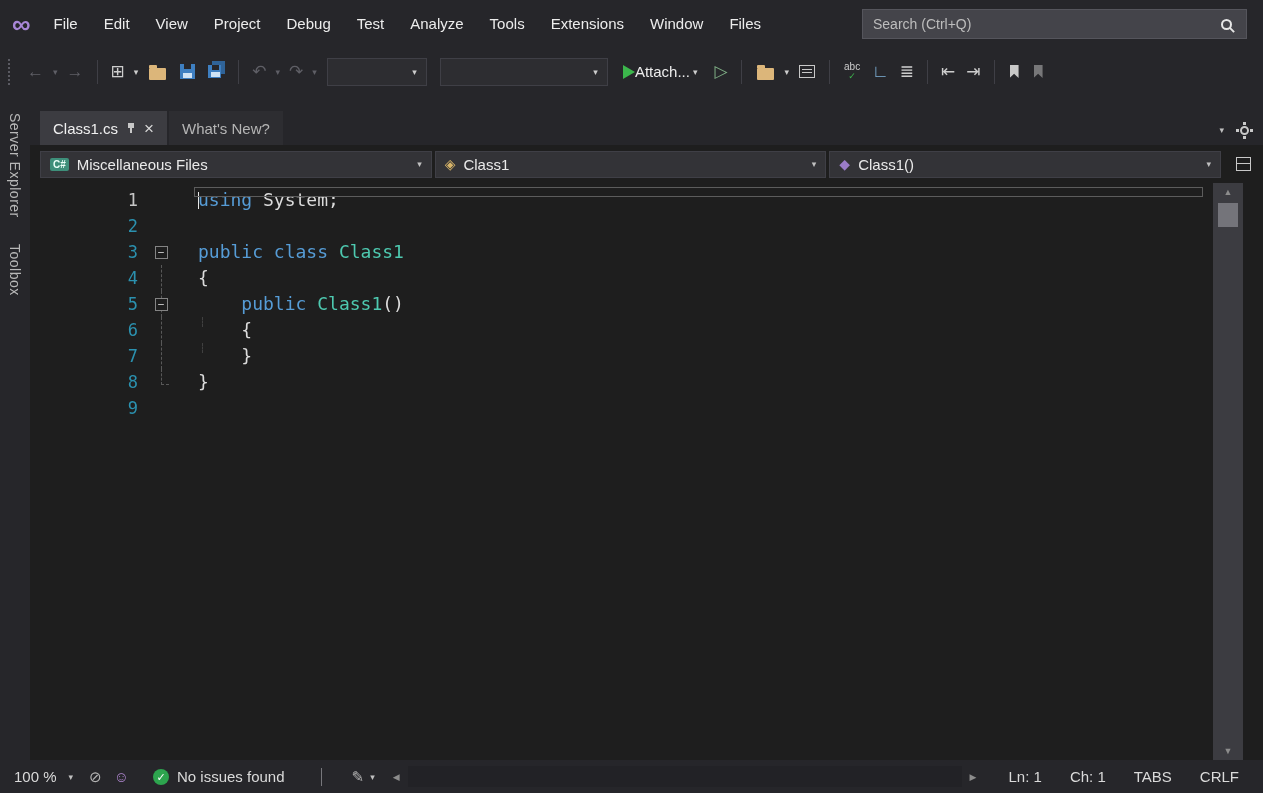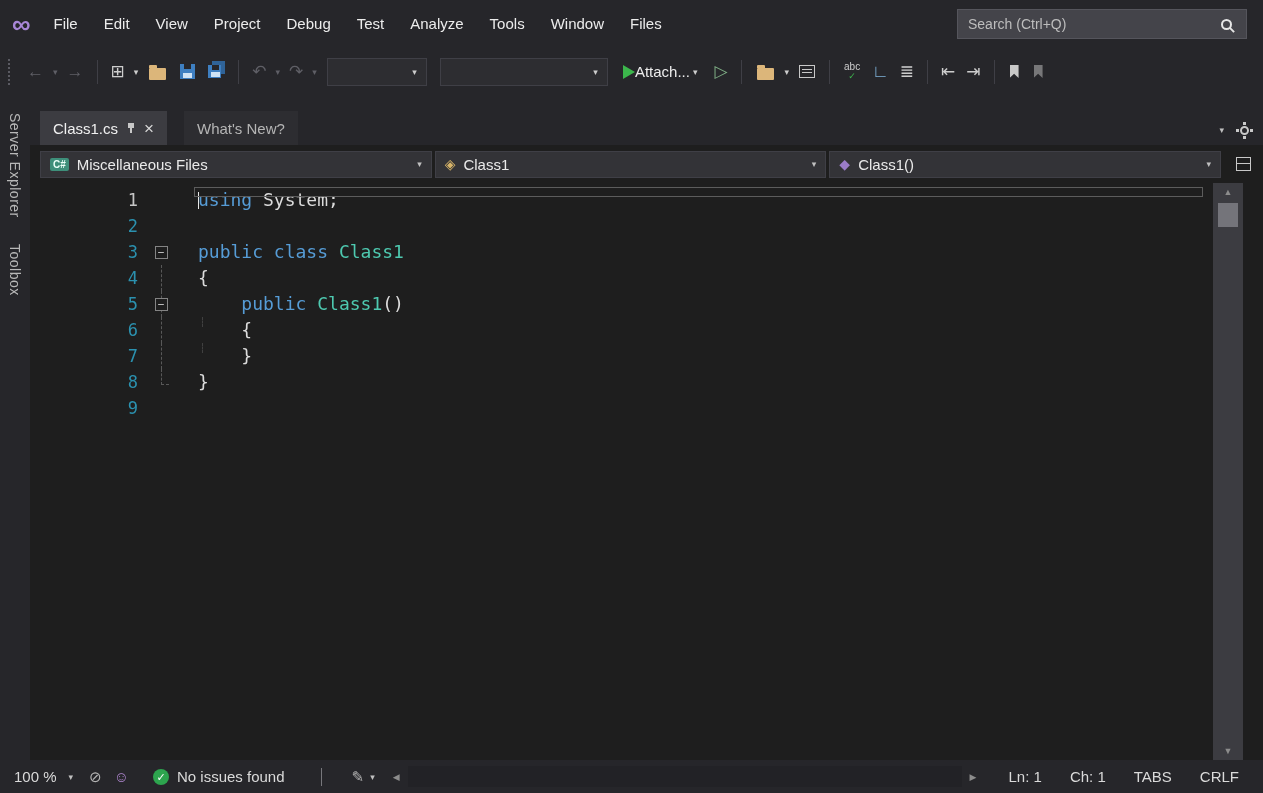--- a/index.html
+++ b/index.html
@@ -5,21 +5,21 @@
   *{margin:0;padding:0;box-sizing:border-box}
   html,body{width:1263px;height:793px;overflow:hidden;background:#1e1e1e;
     font-family:"Liberation Sans",sans-serif;color:#ddd;-webkit-user-select:none;user-select:none}
   .vs{display:flex;flex-direction:column;width:100%;height:100%}
 
   
   .menubar{flex:0 0 48px;background:#26262a;display:flex;align-items:center;padding:0 16px 0 10px}
   .vs-logo{font-size:26px;color:#a886d6;font-weight:bold;margin:0 10px 0 2px;line-height:1}
   .menus{display:flex;align-items:flex-start}
   .menu-item{padding:0 13px;font-size:15px;color:#ececec;cursor:default;line-height:48px}
-  .searchbox{margin-left:auto;width:290px;height:30px;background:#44444a;border:1px solid #55555c;
+  .searchbox{margin-left:auto;width:385px;height:30px;background:#44444a;border:1px solid #55555c;
     display:flex;align-items:center}
   .searchbox input{flex:1;background:transparent;border:0;outline:0;color:#e0e0e0;font-size:14px;
     padding:0 10px;font-family:"Liberation Sans",sans-serif}
   .searchbox input::placeholder{color:#bdbdbd}
   .icon-magnifier{width:11px;height:11px;border:2px solid #e6e6e6;border-radius:50%;position:relative;margin-right:14px}
   .icon-magnifier::after{content:"";position:absolute;width:2px;height:6px;background:#e6e6e6;
     transform:rotate(-45deg);left:8px;top:6px}
 
   
   .toolbar{flex:0 0 47px;background:#26262a;display:flex;align-items:center;padding:0 6px;gap:1px}
@@ -53,21 +53,21 @@
 
   
   .body-row{flex:1;display:flex;min-height:0}
   .side-strip{flex:0 0 30px;background:#26262a;display:flex;flex-direction:column;align-items:center;padding-top:18px}
   .side-tab{writing-mode:vertical-rl;font-size:14px;color:#b8b8b8;margin-bottom:26px;cursor:pointer;letter-spacing:.5px}
   .content-col{flex:1;display:flex;flex-direction:column;min-width:0}
 
   
   .tabbar{flex:0 0 50px;background:#26262a;display:flex;align-items:flex-end;padding-left:10px;position:relative}
   .tab{height:34px;display:flex;align-items:center;gap:8px;padding:0 13px;font-size:15px;
-    color:#b5b5b5;background:#2d2d31;margin-right:17px;cursor:pointer}
+    color:#b5b5b5;background:#2d2d31;margin-right:2px;cursor:pointer}
   .tab.active{background:#3c3c41;color:#f0f0f0}
   .tab-x{font-size:17px;color:#d8d8d8;line-height:1}
   .icon-pin{position:relative;width:10px;height:11px}
   .icon-pin::before{content:"";position:absolute;top:0;left:2px;width:6px;height:5px;background:#c8c8c8}
   .icon-pin::after{content:"";position:absolute;top:5px;left:4px;width:2px;height:5px;background:#c8c8c8}
   .tabbar-right{position:absolute;right:14px;bottom:10px;display:flex;align-items:center;gap:16px}
   .caret{font-size:9px;color:#c0c0c0;cursor:pointer}
   .icon-gear{width:9px;height:9px;border:2px solid #c8c8c8;border-radius:50%;position:relative;cursor:pointer}
   .icon-gear::before{content:"";position:absolute;left:1px;top:-6px;width:3px;height:3px;background:#c8c8c8;
     box-shadow:0 14px 0 #c8c8c8,-7px 7px 0 #c8c8c8,7px 7px 0 #c8c8c8}
@@ -131,20 +131,21 @@
     <span class="vs-logo">∞</span>
     <nav class="menus">
         <span class="menu-item">File</span>
         <span class="menu-item">Edit</span>
         <span class="menu-item">View</span>
         <span class="menu-item">Project</span>
         <span class="menu-item">Debug</span>
         <span class="menu-item">Test</span>
         <span class="menu-item">Analyze</span>
         <span class="menu-item">Tools</span>
+        <span class="menu-item">Extensions</span>
         <span class="menu-item">Window</span>
         <span class="menu-item">Files</span>
       </nav>
     <div class="searchbox">
       <input placeholder="Search (Ctrl+Q)" style="">
       <span class="icon-magnifier"></span>
     </div>
   </div>
 
   <div class="toolbar">

